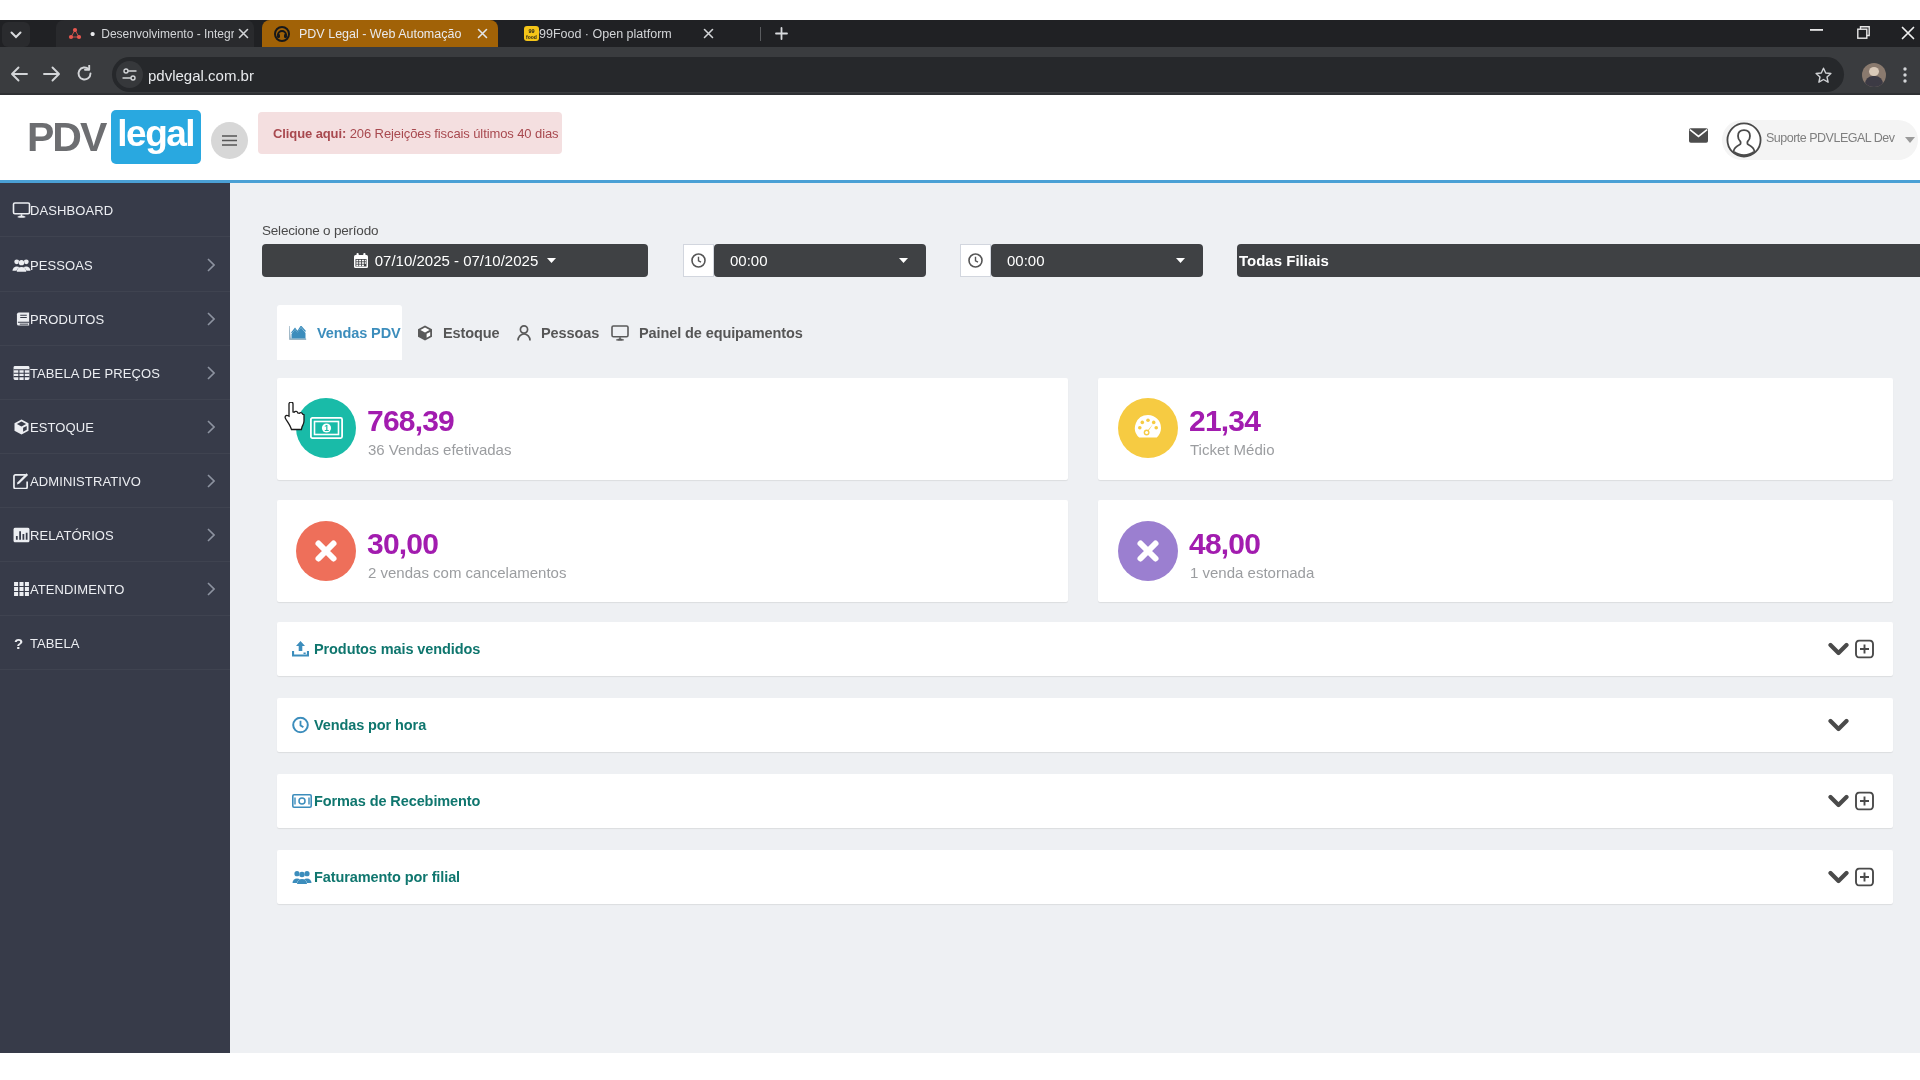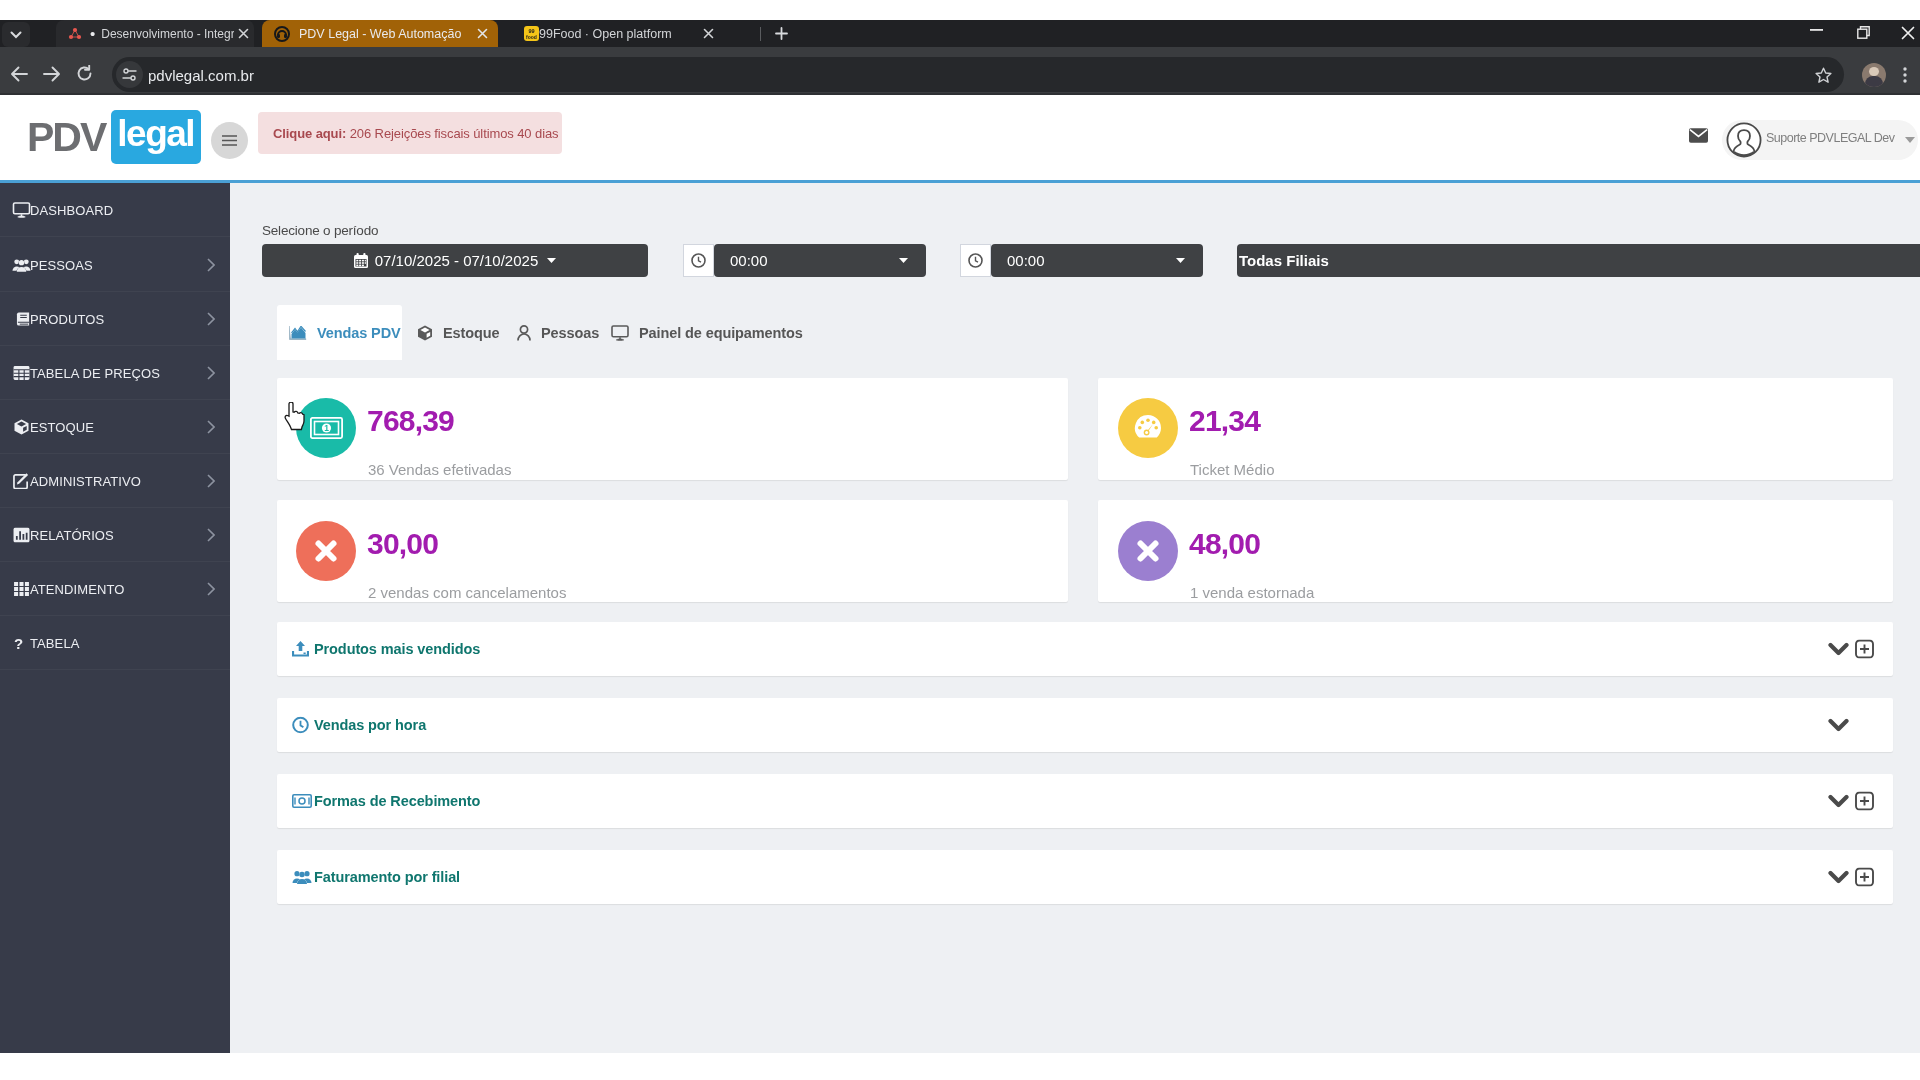--- a/index.html
+++ b/index.html
@@ -27,21 +27,21 @@
 
 #content { top:183px; left:230px; width:1690px; height:870px; background:#eef0f3; }
 #bottomstrip { top:1053px; left:0; width:1920px; height:27px; background:#fff; }
 
 .darkctl { background:#3f4144; border-radius:4px; color:#fff; font-size:15px; }
 .addon { background:#fff; border:1px solid #d2d6de; }
 
 .card { position:absolute; background:#fff; border-radius:2px; box-shadow:0 1px 1px rgba(0,0,0,0.08); }
 .cir { position:absolute; width:60px; height:60px; border-radius:50%; }
 .num { position:absolute; font-size:30px; font-weight:700; color:#a21caf; letter-spacing:-0.8px; }
-.sub { position:absolute; font-size:15px; color:#9b9da0;margin-top:20px; }
+.sub { position:absolute; font-size:15px; color:#9b9da0; }
 
 .panel { position:absolute; left:277px; width:1616px; height:54px; background:#fff; border-radius:2px; box-shadow:0 1px 1px rgba(0,0,0,0.08); }
 .ptitle { position:absolute; left:37px; top:50%; transform:translateY(-50%); font-size:14.5px; font-weight:700; color:#0f766e; letter-spacing:-0.1px; }
 .picon { position:absolute; left:15px; top:50%; transform:translateY(-50%); }
 .pchev { position:absolute; right:44px; top:50%; transform:translateY(-50%); }
 .pplus { position:absolute; right:19px; top:50%; transform:translateY(-50%); }
 
 .ctab { position:absolute; top:305px; height:55px; display:flex; align-items:center; gap:10px; font-size:14.5px; font-weight:700; color:#565656; letter-spacing:-0.1px; }
 </style>
 </head>

